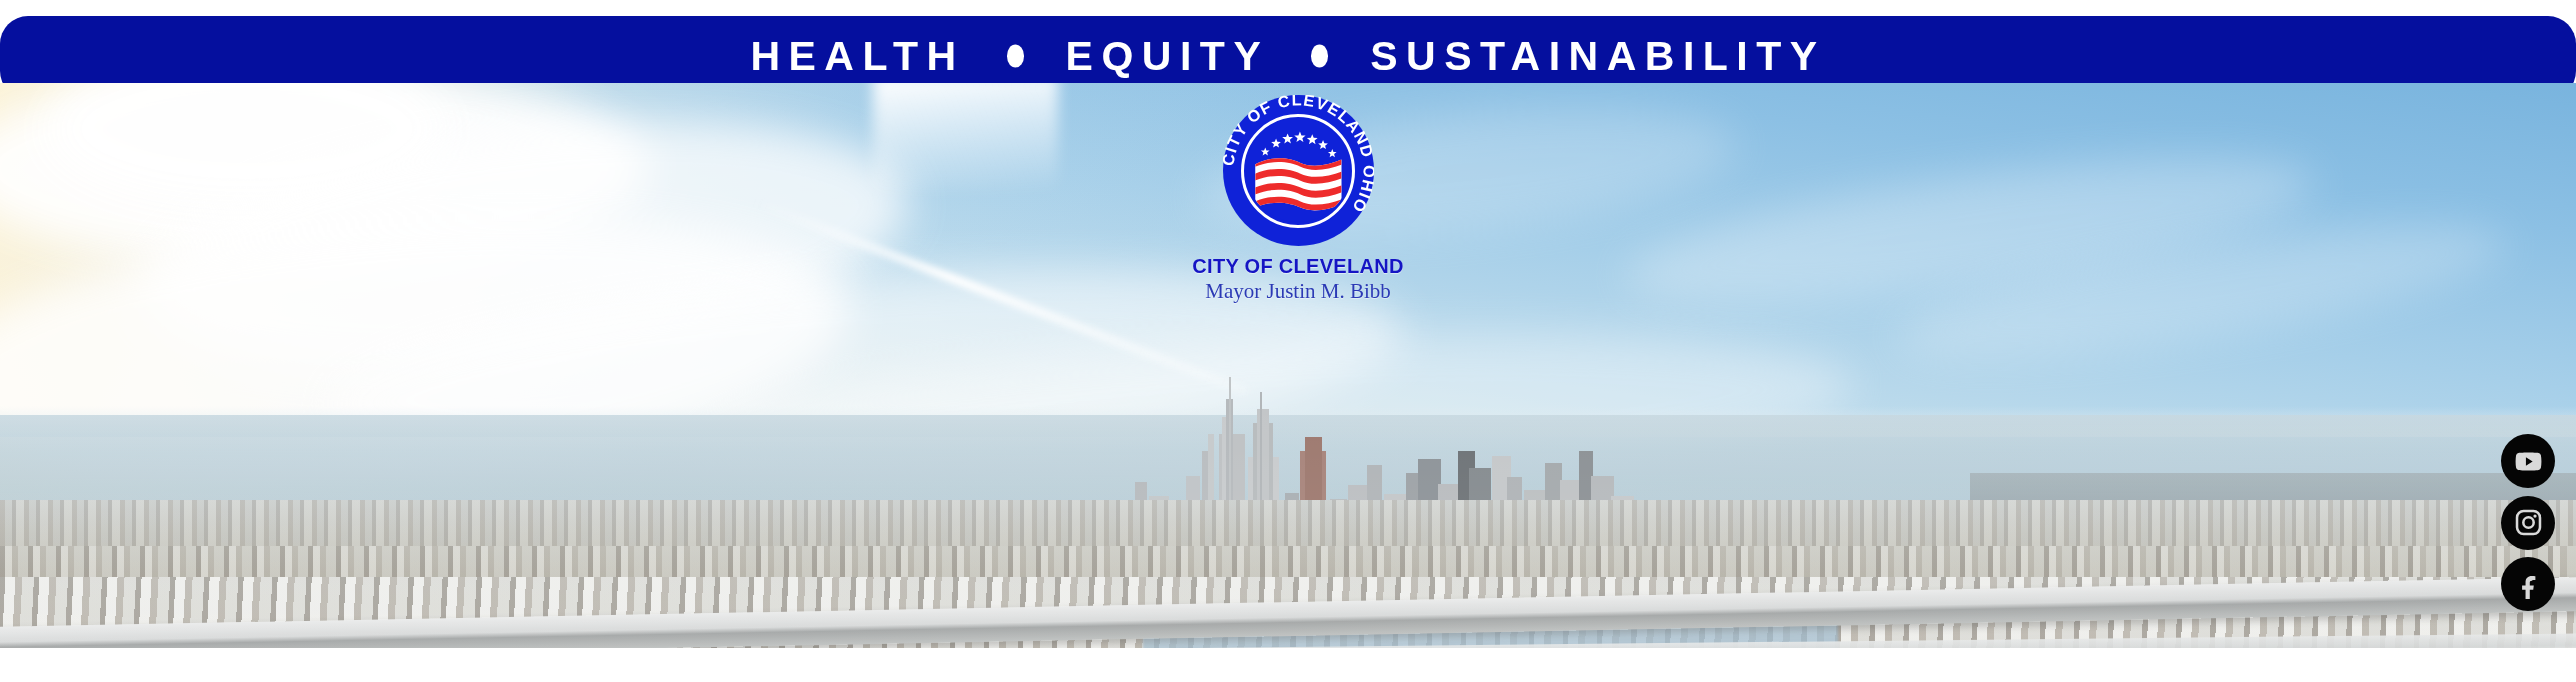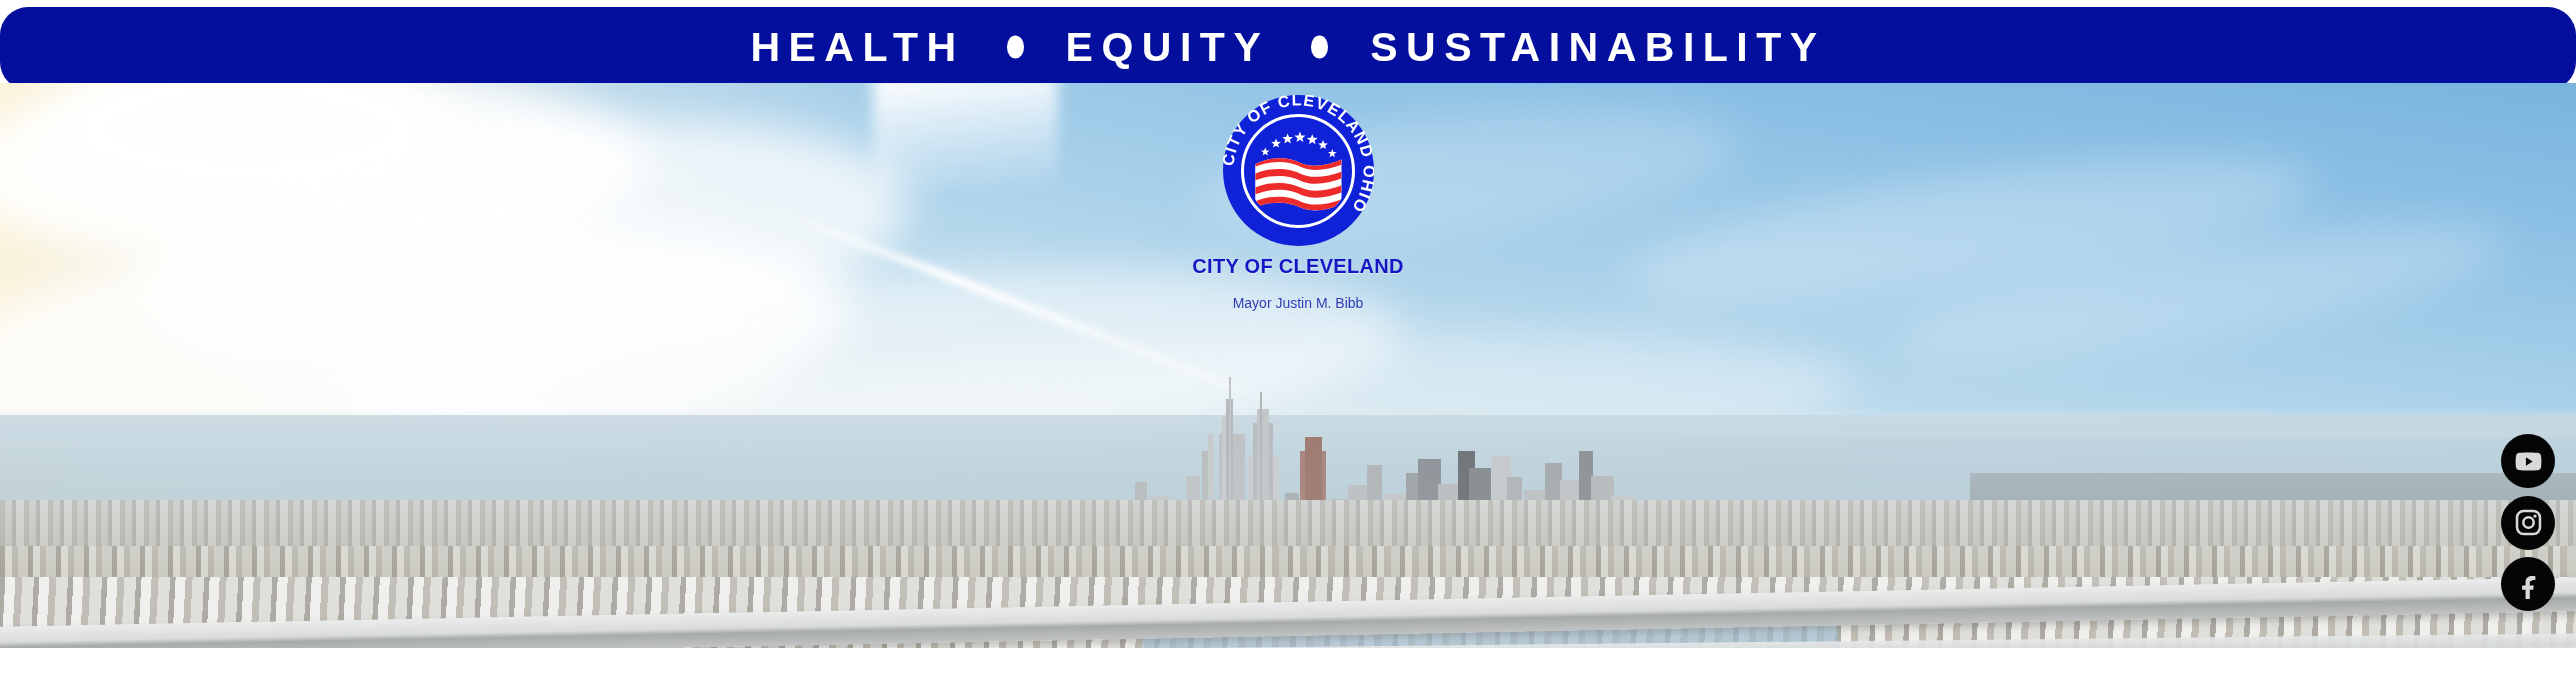--- a/index.html
+++ b/index.html
@@ -6,21 +6,21 @@
   html, body {
     width:2576px; height:682px;
     background:#ffffff;
     font-family:"Liberation Sans", sans-serif;
     overflow:hidden;
   }
   .page { position:relative; width:2576px; height:682px; background:#fff; }
 
   
   .banner {
-    position:absolute; left:0; top:7px; width:2576px; height:83px;
+    position:absolute; left:0; top:16px; width:2576px; height:83px;
     background:#050f9e;
     display:flex; align-items:center; justify-content:center;border-radius:28px;
   }
   .banner-inner { display:flex; align-items:center; gap:0; transform:translateY(-1.5px); }
   .banner-word {
     color:#ffffff; font-weight:bold; font-size:41px;
     letter-spacing:8.5px; white-space:nowrap;
     font-family:"Liberation Sans", sans-serif;
   }
   .banner-dot {
@@ -177,22 +177,22 @@
   .seal-ring-text svg { width:100%; height:100%; display:block; }
 
   .logo-title {
     margin-top:8.5px; color:#1515c4; font-weight:bold; font-size:20px;
     letter-spacing:0.3px; white-space:nowrap;
     font-family:"Liberation Sans", sans-serif;
     text-shadow:0 0.8px 0.8px rgba(255,255,255,.55);
     text-align:right;
   }
   .logo-sub {
-    margin-top:17px; color:#2b3ab5; font-size:14px; white-space:nowrap;
-    font-family:Liberation Sans, sans-serif;
+    margin-top:1px; color:#2b3ab5; font-size:21px; white-space:nowrap;
+    font-family:Liberation Serif, serif;
     text-shadow:0 0.8px 0.8px rgba(255,255,255,.5);
   }
 
   
   .main-title {
     position:absolute; left:0; top:452px; width:2576px;
     text-align:center; pointer-events:none;
   }
   .main-title span {
     display:inline-block;

